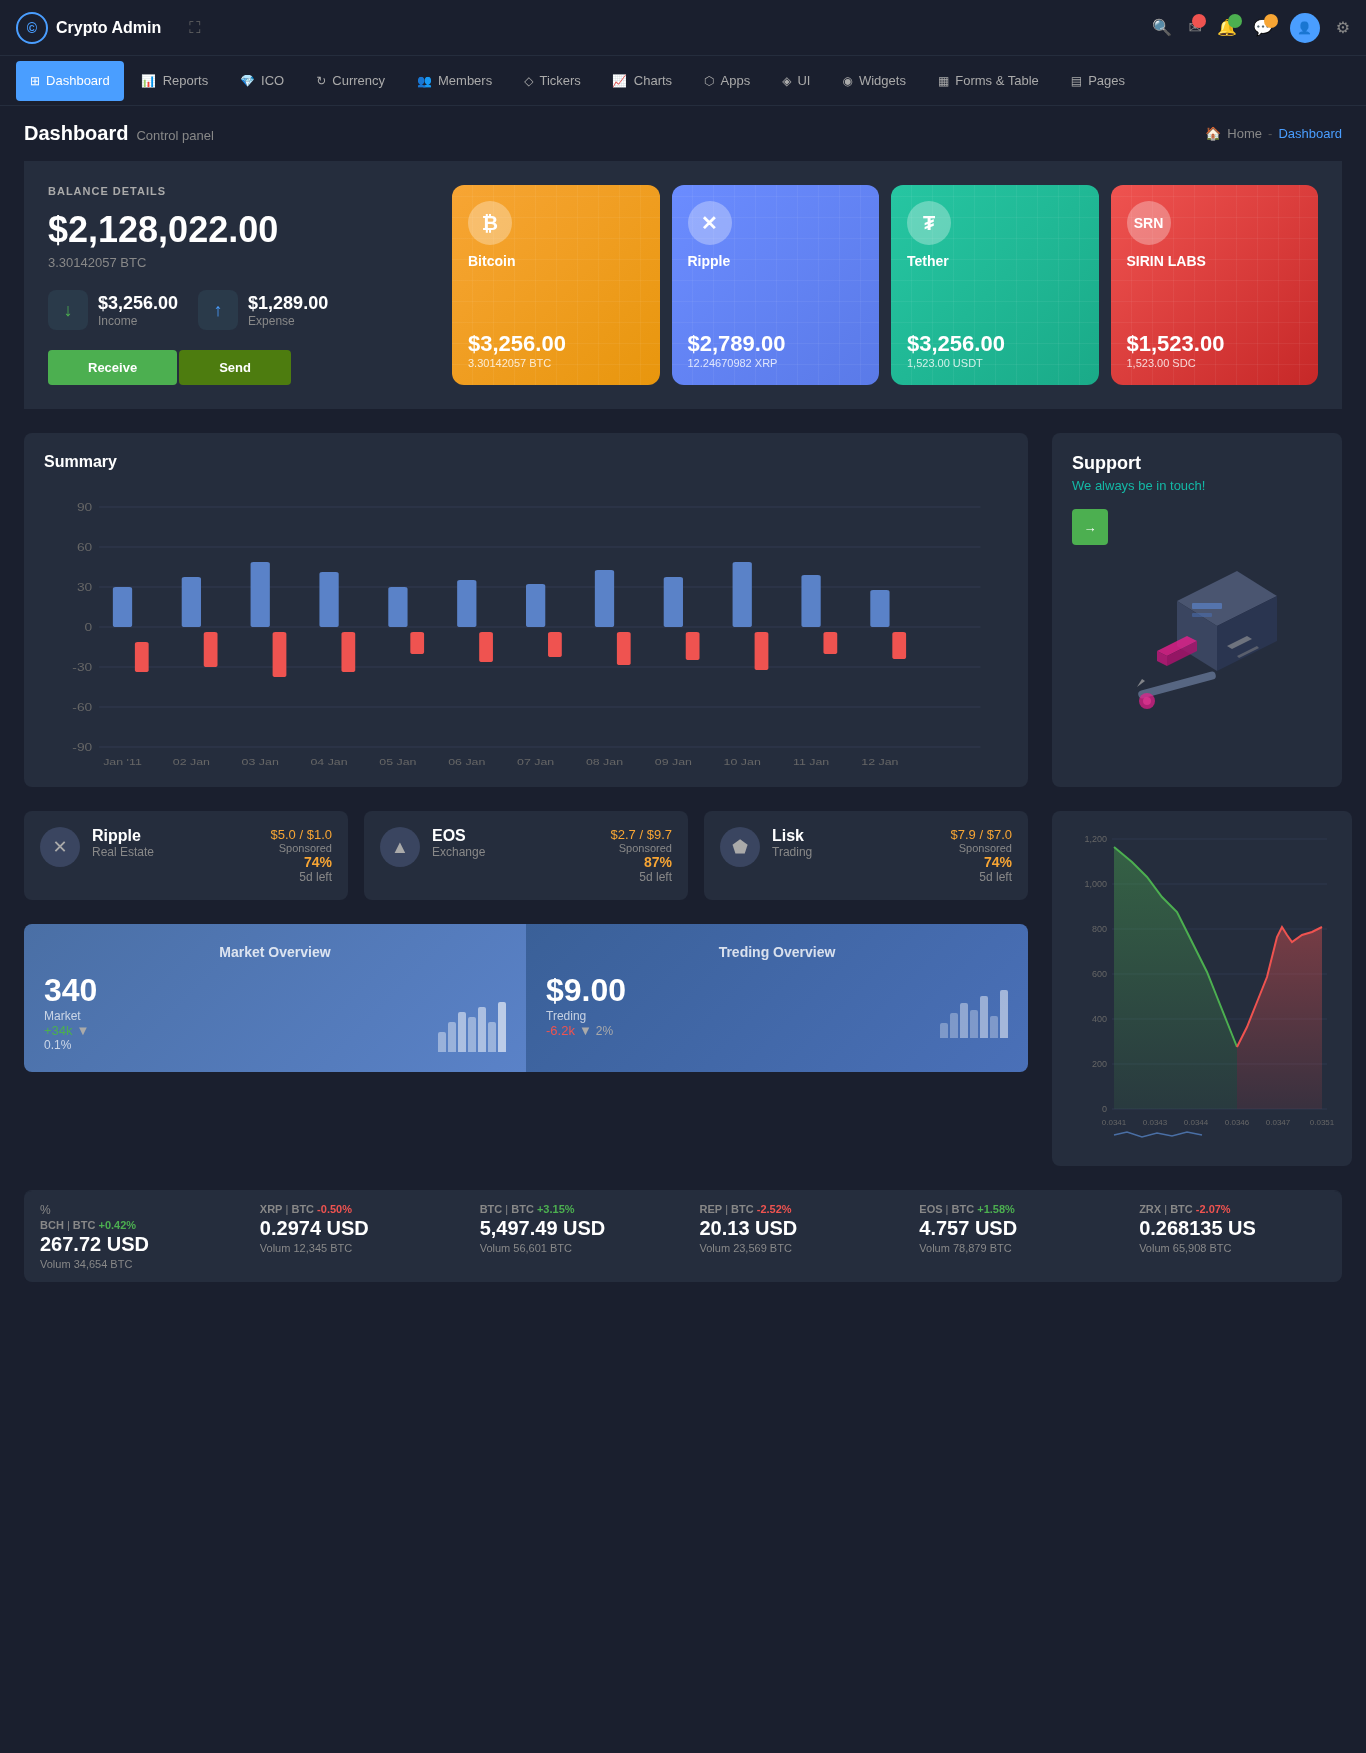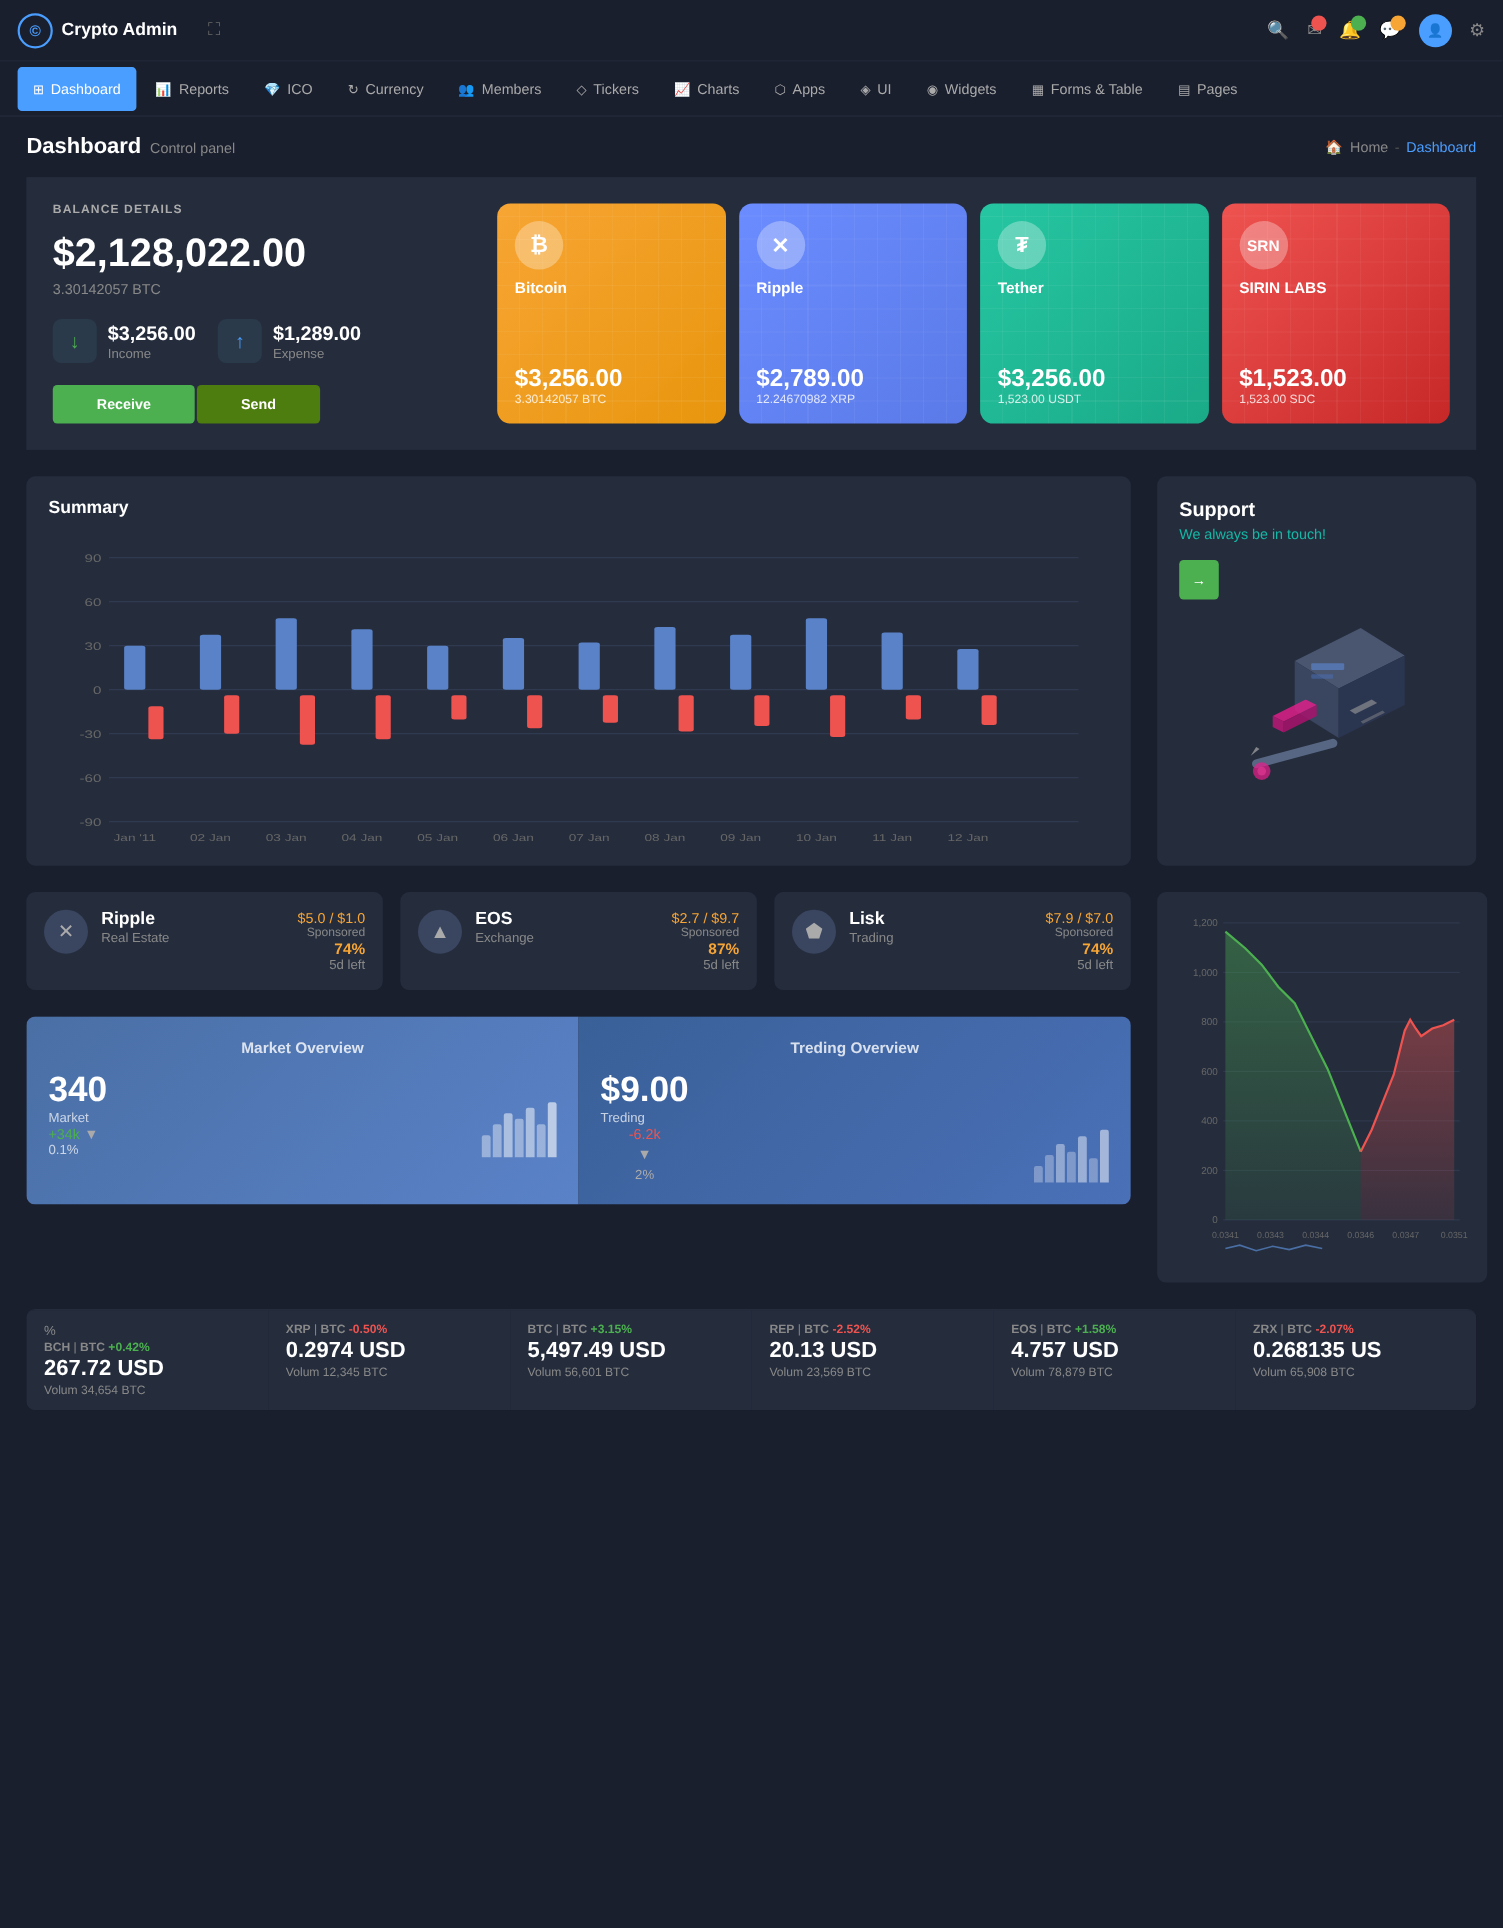--- a/index.html
+++ b/index.html
@@ -471,21 +471,21 @@
               <div style="height:50px; background:rgba(255,255,255,0.6); width:8px; border-radius:2px 2px 0 0;"></div>
             </div>
           </div>
         </div>
         <div class="market-half right" style="background: linear-gradient(135deg, #3a6098 0%, #4a70b8 100%);">
           <div class="market-title">Treding Overview</div>
           <div style="display:flex; align-items:flex-end; gap:16px;">
             <div>
               <div class="market-value">$9.00</div>
               <div class="market-label">Treding</div>
-              <div style="color:#ef5350; font-size:13px; display:flex; align-items:center; gap:4px;flex-direction:column;">
+              <div style="color:#ef5350; font-size:13px; display:flex; align-items:center; gap:4px;">
                 <span>-6.2k</span>
                 <span style="color:#aaa">▼</span>
                 <span style="color:#aaa; font-size:12px;">2%</span>
               </div>
             </div>
             <div class="mini-bars" style="margin-left:auto;">
               <div style="height:15px; background:rgba(255,255,255,0.3); width:8px; border-radius:2px 2px 0 0;"></div>
               <div style="height:25px; background:rgba(255,255,255,0.3); width:8px; border-radius:2px 2px 0 0;"></div>
               <div style="height:35px; background:rgba(255,255,255,0.4); width:8px; border-radius:2px 2px 0 0;"></div>
               <div style="height:28px; background:rgba(255,255,255,0.3); width:8px; border-radius:2px 2px 0 0;"></div>

